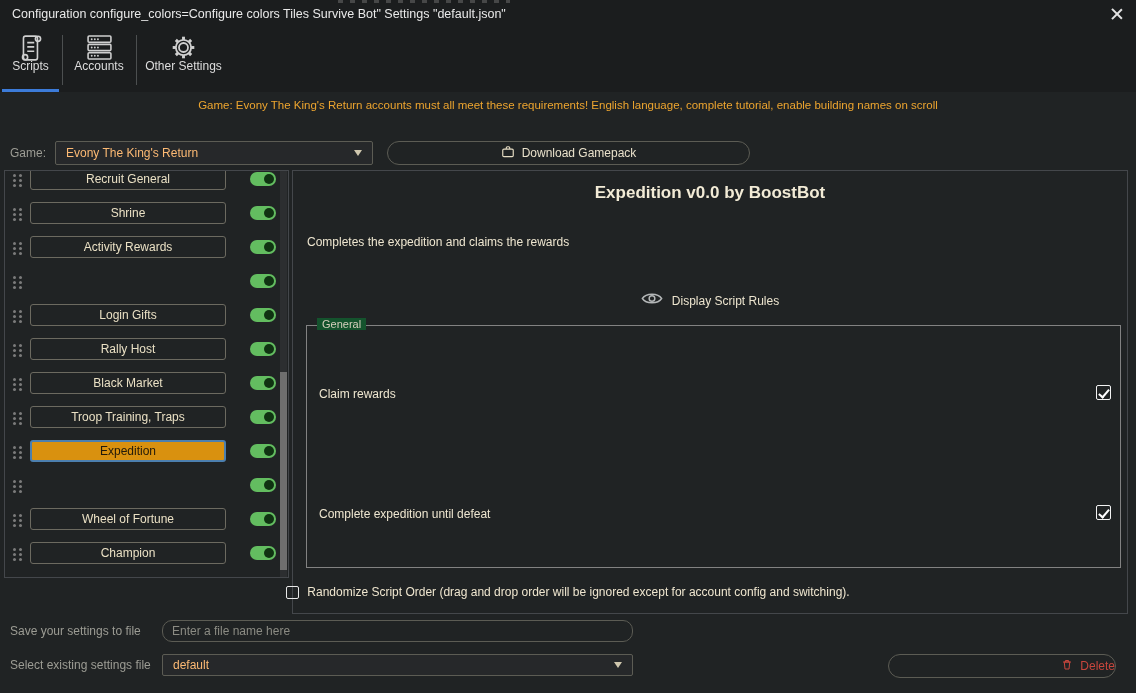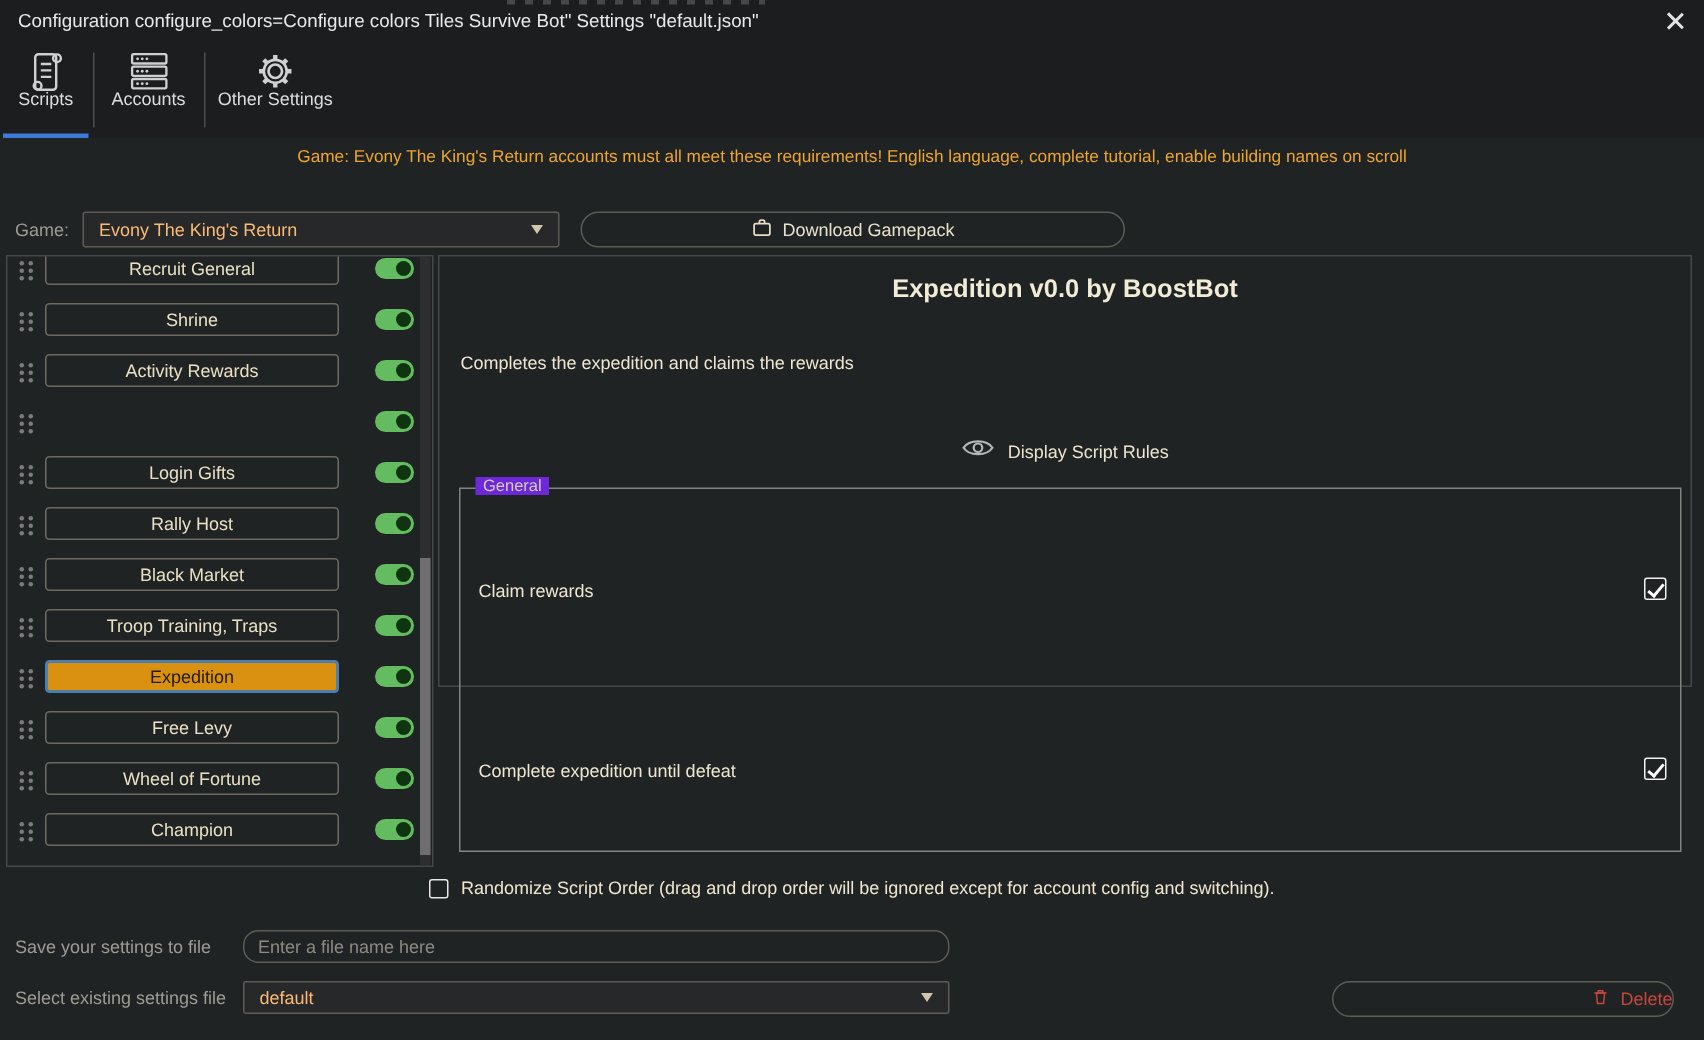--- a/index.html
+++ b/index.html
@@ -31,41 +31,41 @@
   .game-label { position:absolute; left:10px; top:141px; line-height:24px; font-size:12px; color:#9c9c94; }
   .dropdown { position:absolute; background:#26282a; border:1px solid #5c5c54; border-radius:2px; height:24px; font-size:12px; color:#fdba74; display:flex; align-items:center; padding:0 10px; cursor:pointer; }
   .game-dd { left:55px; top:141px; width:318px; }
   .dd-text { flex:1; text-align:left; }
   .caret { width:0; height:0; border-left:4.5px solid transparent; border-right:4.5px solid transparent; border-top:6px solid #cfc7ae; }
   .pill-btn { position:absolute; height:24px; border:1px solid #5c5c54; border-radius:12px; background:transparent; display:flex; align-items:center; justify-content:center; gap:7px; font-size:12px; color:#e9e1cb; cursor:pointer; }
   .download-btn { left:387px; top:141px; width:363px; }
 
   
   .left-panel { position:absolute; left:4px; top:170px; width:285px; height:408px; border:1px solid #44474b; overflow:hidden; }
-  .main-panel { position:absolute; left:292px; top:170px; width:836px; height:288px; border:1px solid #44474b; }
+  .main-panel { position:absolute; left:292px; top:170px; width:836px; height:444px; border:1px solid #44474b; }
 
   
   .srow { position:absolute; left:0; width:283px; height:22px; }
   .dots { position:absolute; left:8px; top:6px; width:3px; height:3px; background:#7b7b7b; border-radius:50%;
     box-shadow:6px 0 #7b7b7b,0 5px #7b7b7b,6px 5px #7b7b7b,0 10px #7b7b7b,6px 10px #7b7b7b; cursor:grab; }
   .sbtn { position:absolute; left:25px; top:0; width:196px; height:22px; border:1px solid #6c6a60; border-radius:3px; background:transparent;
     font-size:12px; color:#eae0c4; text-align:center; line-height:20px; cursor:pointer; }
   .sbtn.selected { background:#d9910f; border:2px solid #4c7fae; color:#221a0a; line-height:18px; }
   .toggle { position:absolute; left:245px; top:4px; width:26px; height:14px; border-radius:7px; background:#63bd60; cursor:pointer; }
   .toggle::after { content:""; position:absolute; right:2px; top:2px; width:10px; height:10px; border-radius:50%; background:#103312; }
   .vscroll { position:absolute; left:275px; top:0; width:7px; height:406px; background:#2c2e30; }
   .vthumb { position:absolute; left:0; top:201px; width:7px; height:198px; background:#6e6e6e; cursor:pointer; }
 
   
   .mtitle { position:absolute; left:0; top:12px; width:834px; text-align:center; font-size:17px; font-weight:600; color:#f2ebd6; }
   .mdesc { position:absolute; left:14px; top:64px; font-size:12px; color:#eee6d0; }
   .rules { position:absolute; left:0; top:120px; width:834px; display:flex; align-items:center; justify-content:center; gap:9px; cursor:pointer; }
   .rules .rlabel { font-size:12px; color:#ece4ce; }
   .groupbox { position:absolute; left:13px; top:154px; width:815px; height:243px; border:1px solid #828282; }
-  .legend { position:absolute; left:10px; top:-8px; background:#6d28d9; padding:0 5px; font-size:11px; color:#d6cfbd; }
+  .legend { position:absolute; left:10px; top:-8px; background:#14532d; padding:0 5px; font-size:11px; color:#d6cfbd; }
   .optlabel { position:absolute; left:12px; font-size:12px; color:#eee6d0; }
   .checkbox { position:absolute; width:15px; height:15px; border:1.5px solid #f2f2f2; border-radius:2px; background:transparent; cursor:pointer; }
   .checkbox.checked::after { content:""; position:absolute; left:4px; top:0.5px; width:4px; height:9px; border:solid #ffffff; border-width:0 2px 2px 0; transform:rotate(40deg); }
 
   
   .randomize { position:absolute; left:0; top:585px; width:1136px; display:flex; align-items:center; justify-content:center; gap:8px; }
   .rnd-box { position:relative; width:13px; height:13px; border:1.5px solid #e8e8e8; border-radius:2px; cursor:pointer; }
   .rnd-label { font-size:12px; color:#efe6cf; }
 
   
@@ -204,21 +204,20 @@
       <div class="sbtn">Troop Training, Traps</div>
       <div class="toggle"></div>
     </div>
     <div class="srow" style="top:269px;">
       <span class="dots"></span>
       <div class="sbtn selected">Expedition</div>
       <div class="toggle"></div>
     </div>
     <div class="srow" style="top:303px;">
       <span class="dots"></span>
-      <div class="sbtn">Free Levy</div>
       <div class="toggle"></div>
     </div>
     <div class="srow" style="top:337px;">
       <span class="dots"></span>
       <div class="sbtn">Wheel of Fortune</div>
       <div class="toggle"></div>
     </div>
     <div class="srow" style="top:371px;">
       <span class="dots"></span>
       <div class="sbtn">Champion</div>

